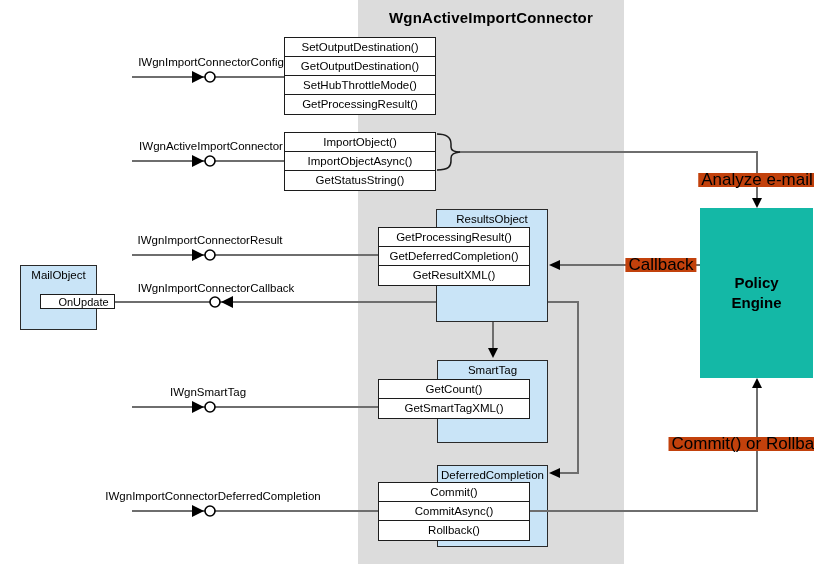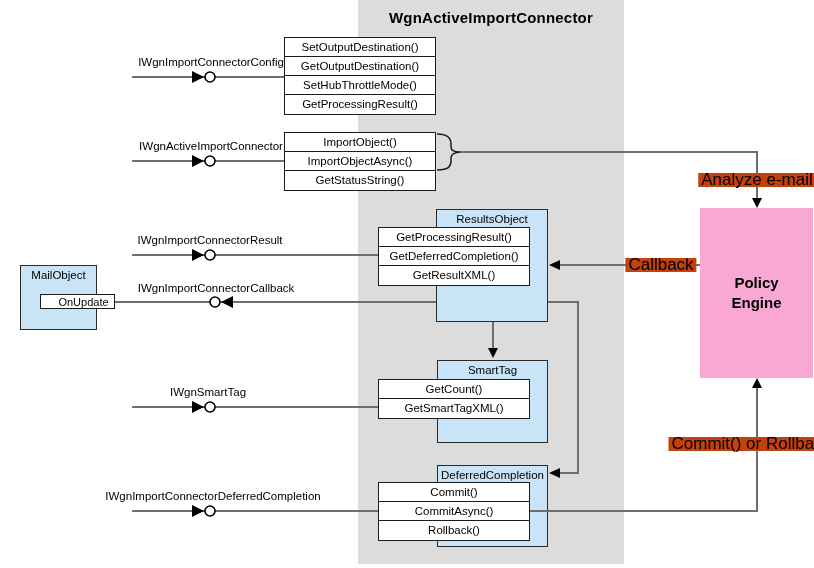--- a/index.html
+++ b/index.html
@@ -9,21 +9,21 @@
   }
   .col{position:absolute;top:0;height:564px;background:#dcdcdc;}
   .col-title{
     position:absolute;top:9px;width:100%;text-align:center;
     font-size:15px;font-weight:bold;letter-spacing:0.2px;
   }
   #client-col{left:10px;width:122px;}
   #connector-col{left:358px;width:266px;}
   #policy-engine{
     position:absolute;left:700px;top:208px;width:113px;height:170px;
-    background:#f9a8d4;display:flex;align-items:center;justify-content:center;
+    background:#14b8a6;display:flex;align-items:center;justify-content:center;
   }
   #policy-engine .pe-label{
     width:72px;text-align:center;font-size:15px;font-weight:bold;line-height:20px;
   }
   .rowstack{position:absolute;}
   .mrow{
     box-sizing:border-box;width:152px;height:20.5px;background:#ffffff;
     border:1.5px solid #1c1c1c;display:flex;align-items:center;justify-content:center;
     font-size:11.5px;white-space:nowrap;
   }

